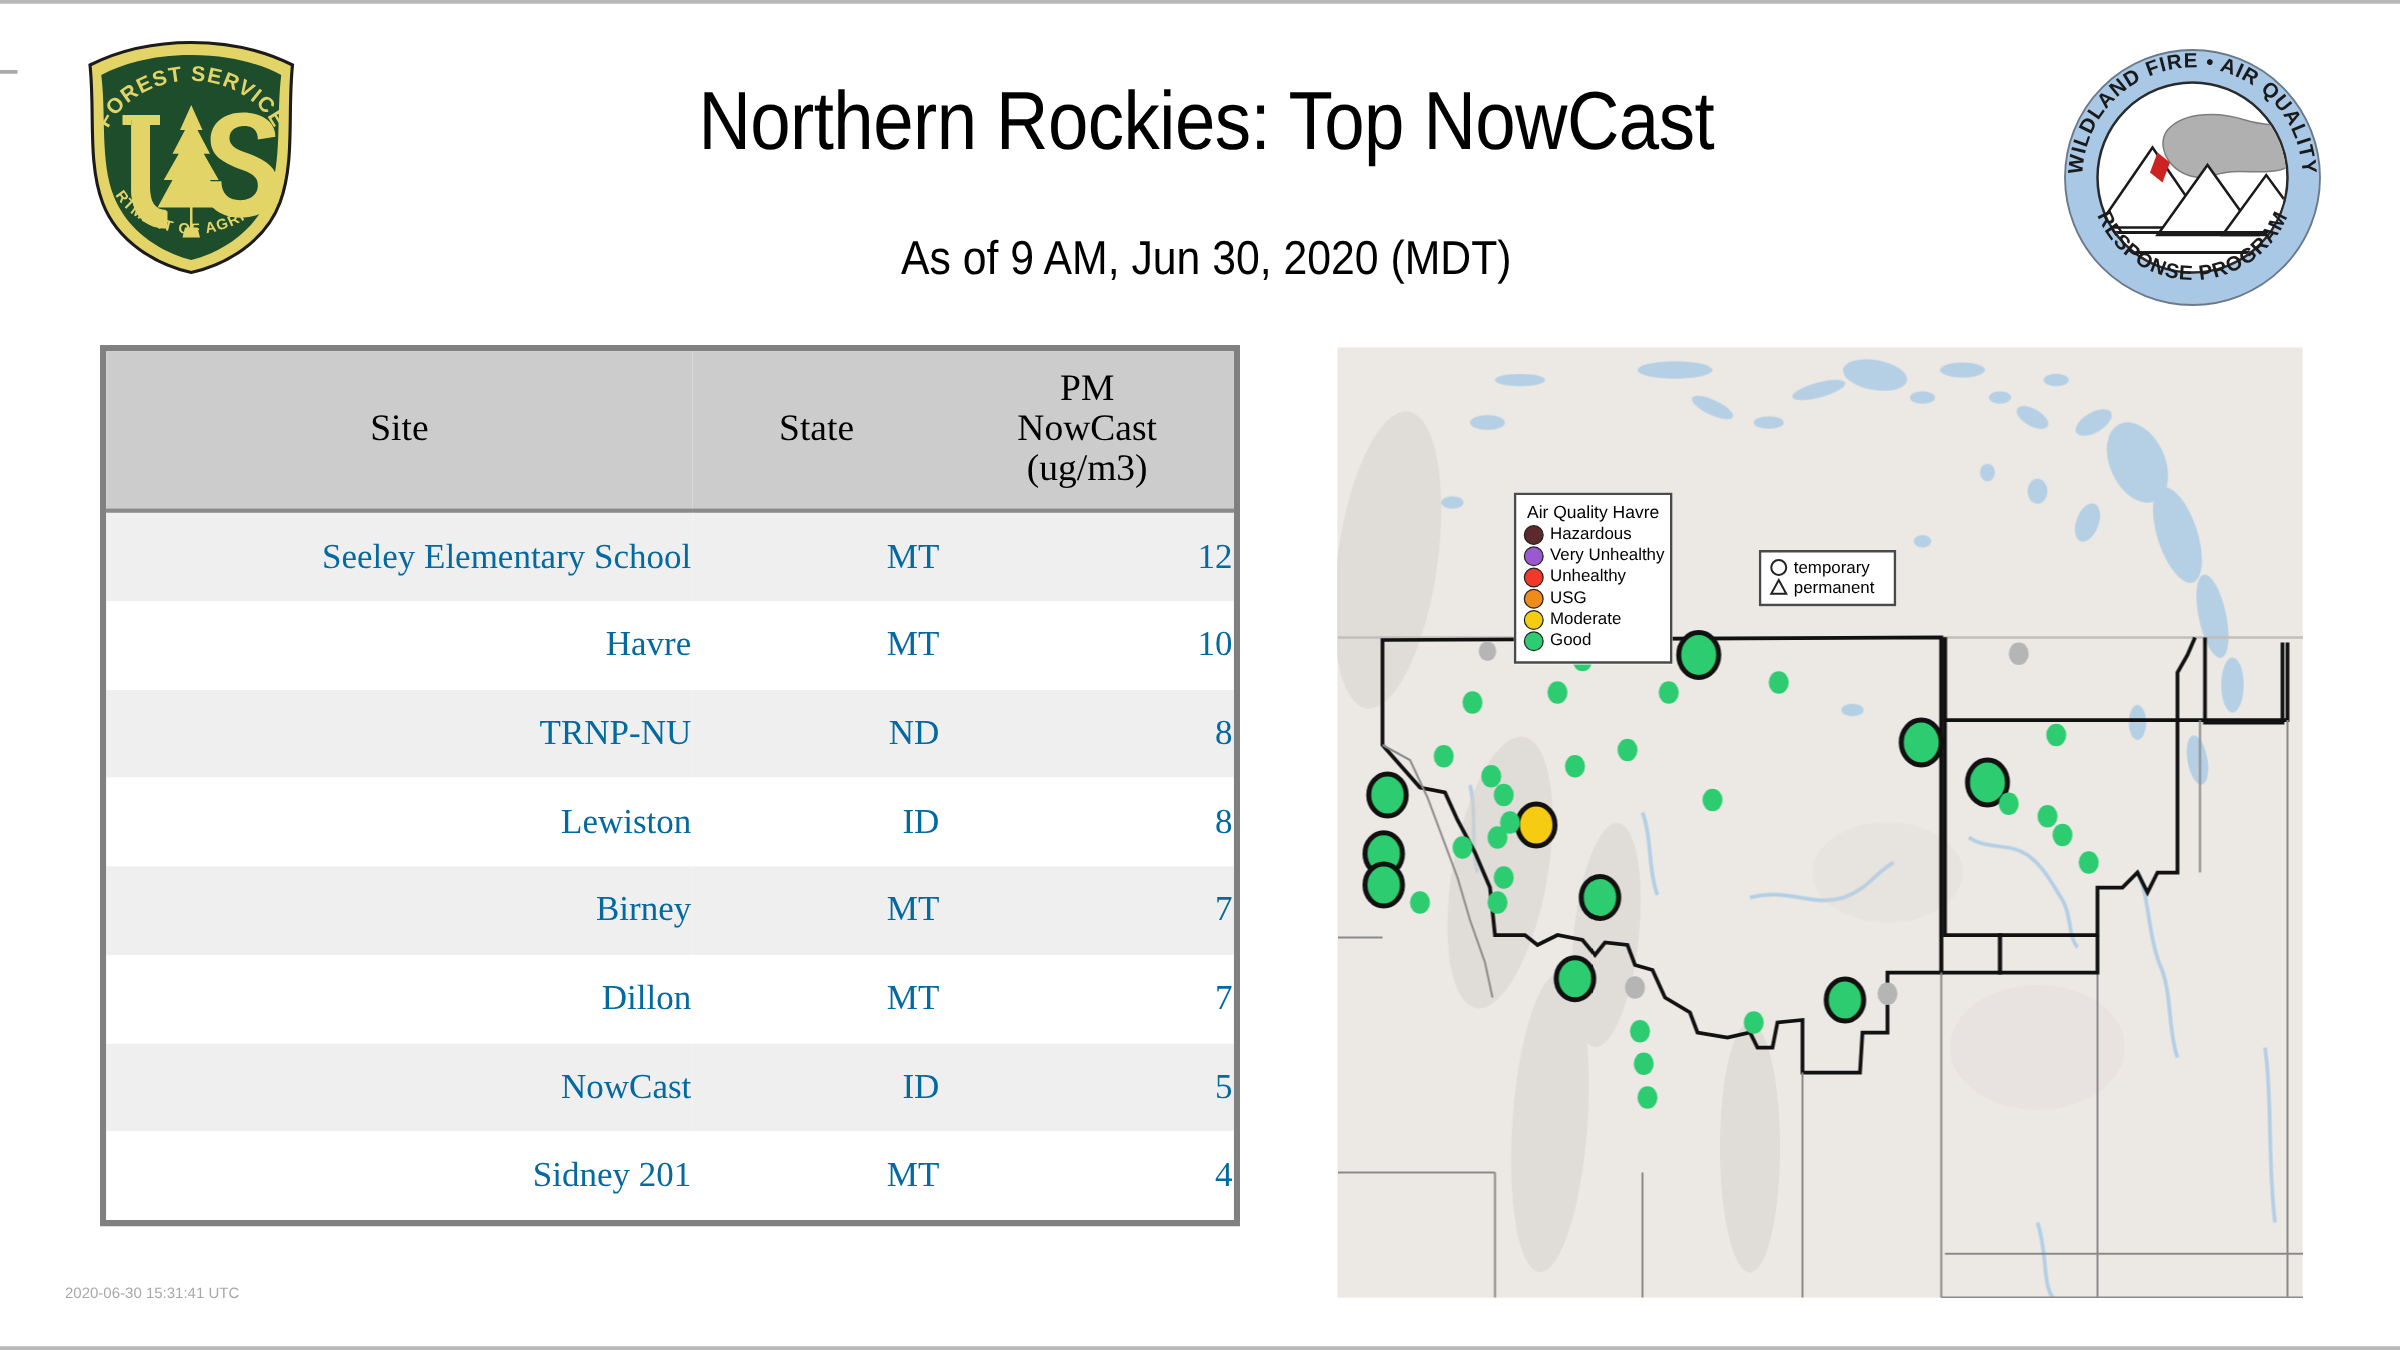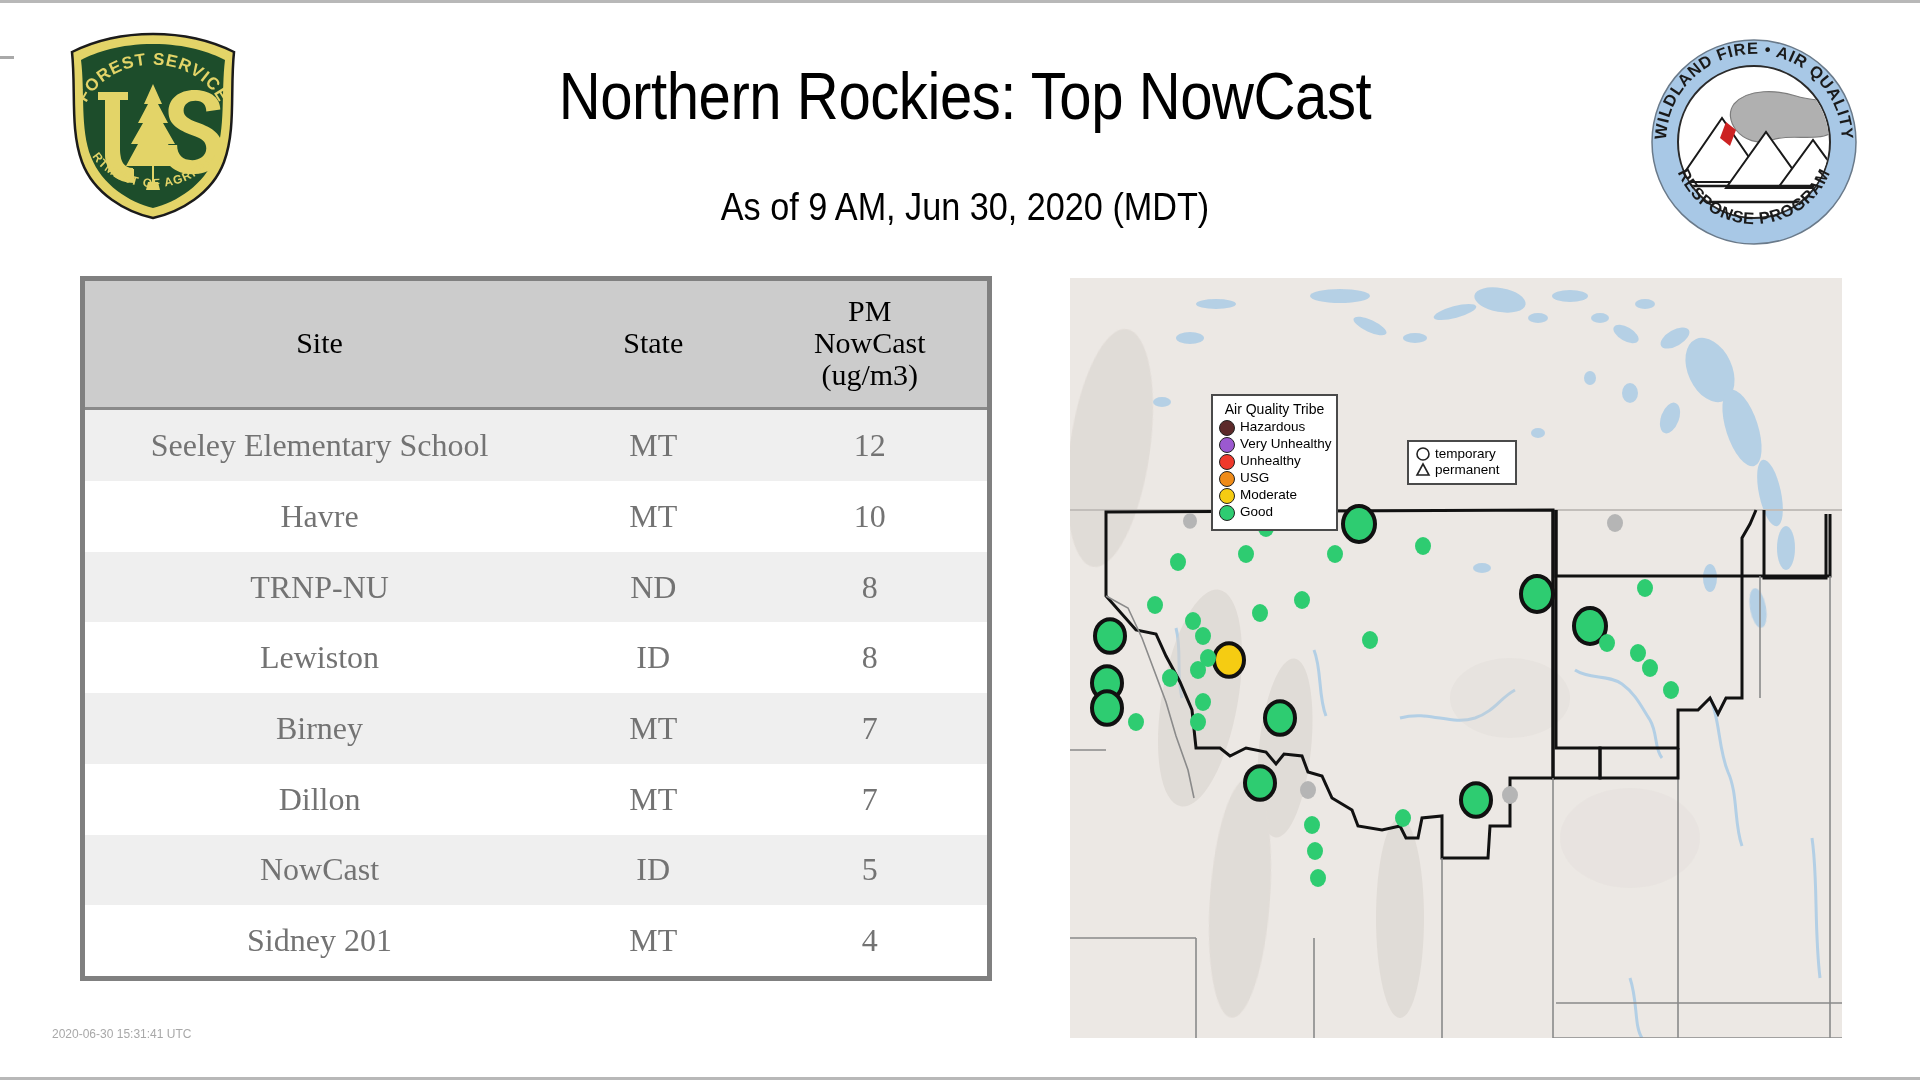--- a/index.html
+++ b/index.html
@@ -60,23 +60,23 @@
     font-weight:normal;
     color:#000;
     text-align:center;
     vertical-align:middle;
     padding:6px 0 8px 0;
     height:112px;
     border-bottom:3px solid #8a8a8a;
     line-height:1.06;
   }
   table.aqtable tbody td {
-    font-size:32px;
-    color:#737373;
-    text-align:center;
+    font-size:28px;
+    color:#0369a1;
+    text-align:right;
     vertical-align:middle;
     height:57px;
     border:none;
   }
   table.aqtable tbody tr:nth-child(odd) { background:#efefef; }
   table.aqtable tbody tr:nth-child(even) { background:#ffffff; }
   .col-site { width:52%; }
   .col-state { width:22%; }
   .col-pm { width:26%; }
 
@@ -389,21 +389,21 @@
         <ellipse cx="575" cy="310" rx="8" ry="8.96" fill="#2ecc71"></ellipse>
         <ellipse cx="537" cy="365" rx="8" ry="8.96" fill="#2ecc71"></ellipse>
         <ellipse cx="568" cy="375" rx="8" ry="8.96" fill="#2ecc71"></ellipse>
         <ellipse cx="580" cy="390" rx="8" ry="8.96" fill="#2ecc71"></ellipse>
         <ellipse cx="601" cy="412" rx="8" ry="8.96" fill="#2ecc71"></ellipse>
       </g>
   </svg>
 </div>
 
 <div class="legend-aqi">
-  <div class="legend-title">Air Quality Tribe</div>
+  <div class="legend-title">Air Quality Havre</div>
   <div id="aqi-legend-rows">
       <div class="legend-row">
         <span class="legend-dot" style="background: rgb(92, 42, 42);"></span>
         <span class="legend-label">Hazardous</span>
       </div>
       <div class="legend-row">
         <span class="legend-dot" style="background: rgb(155, 89, 208);"></span>
         <span class="legend-label">Very Unhealthy</span>
       </div>
       <div class="legend-row">

